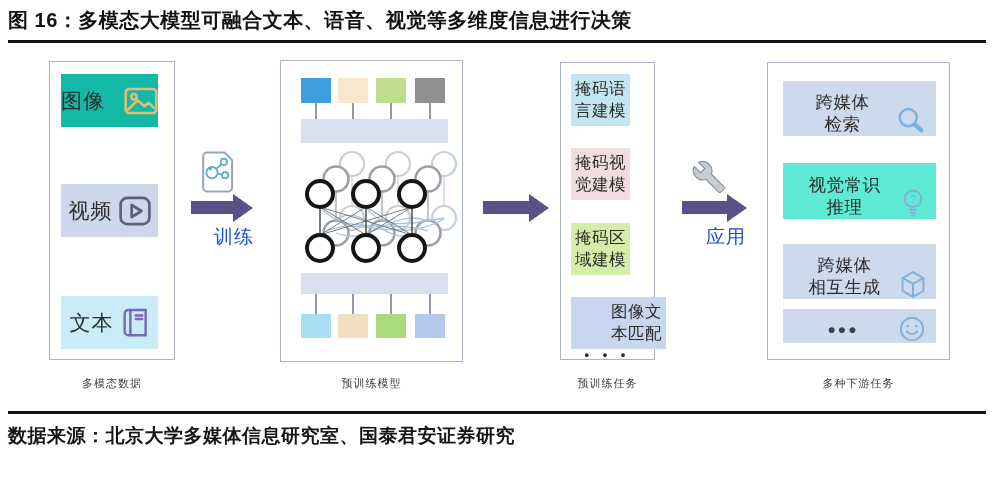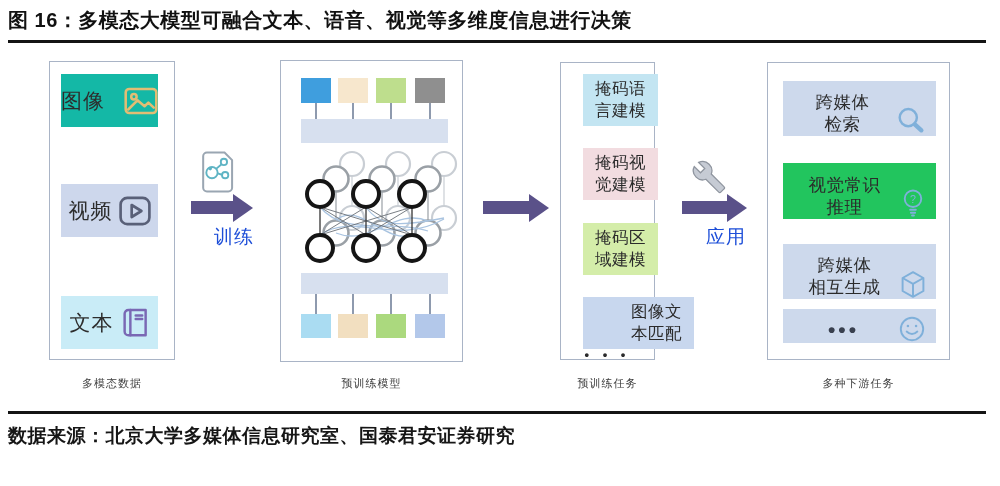--- a/index.html
+++ b/index.html
@@ -20,22 +20,22 @@
   
   .shaft{height:13px;}
   .head{width:0;height:0;border-top:14px solid transparent;border-bottom:14px solid transparent;}
   .arrow-label{font-size:19px;color:#1d4ed8;text-align:right;letter-spacing:1px;}
   
   .token{width:30px;height:25px;}
   .token-b{width:30px;height:24px;}
   .stem{width:2px;background:#8e9aae;}
   .bar{background:#d7e0ef;}
   
-  .tbox{left:10px;width:75px;height:52px;display:flex;align-items:center;justify-content:center;
-        text-align:center;font-size:16.5px;line-height:1.32;color:#2b2b2b;white-space:pre-line;letter-spacing:.5px;margin-left:12px;}
+  .tbox{left:10px;width:59px;height:52px;display:flex;align-items:center;justify-content:center;
+        text-align:center;font-size:16.5px;line-height:1.32;color:#2b2b2b;white-space:pre-line;letter-spacing:.5px;}
   .t-ellipsis{left:0;width:100%;top:284px;text-align:center;font-size:13px;color:#2b2b2b;letter-spacing:5px;font-weight:bold;}
   
   .dbox{left:15px;width:153px;display:flex;align-items:flex-end;padding:0 10px 0 6px;box-sizing:border-box;}
   .dbox-label{flex:1;text-align:center;font-size:17.5px;line-height:1.3;color:#2b2b2b;white-space:pre-line;letter-spacing:.5px;}
   .dbox-label.dots{font-size:21px;font-weight:bold;letter-spacing:3px;color:#39404f;}
   .dbox-icon{flex:0 0 auto;display:flex;align-items:center;}
 </style>
 </head>
 <body>
 
@@ -205,21 +205,21 @@
 检索</span>
       <span class="dbox-icon">
         <svg width="30" height="30" viewBox="0 0 22 22">
           <g fill="none" stroke="#7fb0da" stroke-width="1.8" stroke-linecap="round">
             <circle cx="9" cy="8.5" r="6.3"></circle>
             <line x1="13.8" y1="13.4" x2="18.6" y2="17.8" stroke-width="3.2"></line>
           </g>
         </svg>
       </span>
     </div>
-    <div class="abs dbox" style="top: 100px; height: 56px; background-color: #22c55e;">
+    <div class="abs dbox" style="top: 100px; height: 56px; background-color: #5eead4;">
       <span class="dbox-label">视觉常识
 推理</span>
       <span class="dbox-icon">
         <svg width="26" height="31" viewBox="0 0 22 26">
           <g fill="none" stroke="#7fb0da" stroke-width="1.6" stroke-linecap="round">
             <circle cx="11" cy="9" r="7"></circle>
             <path d="M8.6,18.3 h4.8 M9.2,20.8 h3.6 M10.2,23.2 h1.6"></path>
           </g>
           <text x="11" y="12.2" text-anchor="middle" font-size="9" fill="#7fb0da" font-family="Liberation Sans, sans-serif">?</text>
         </svg>

